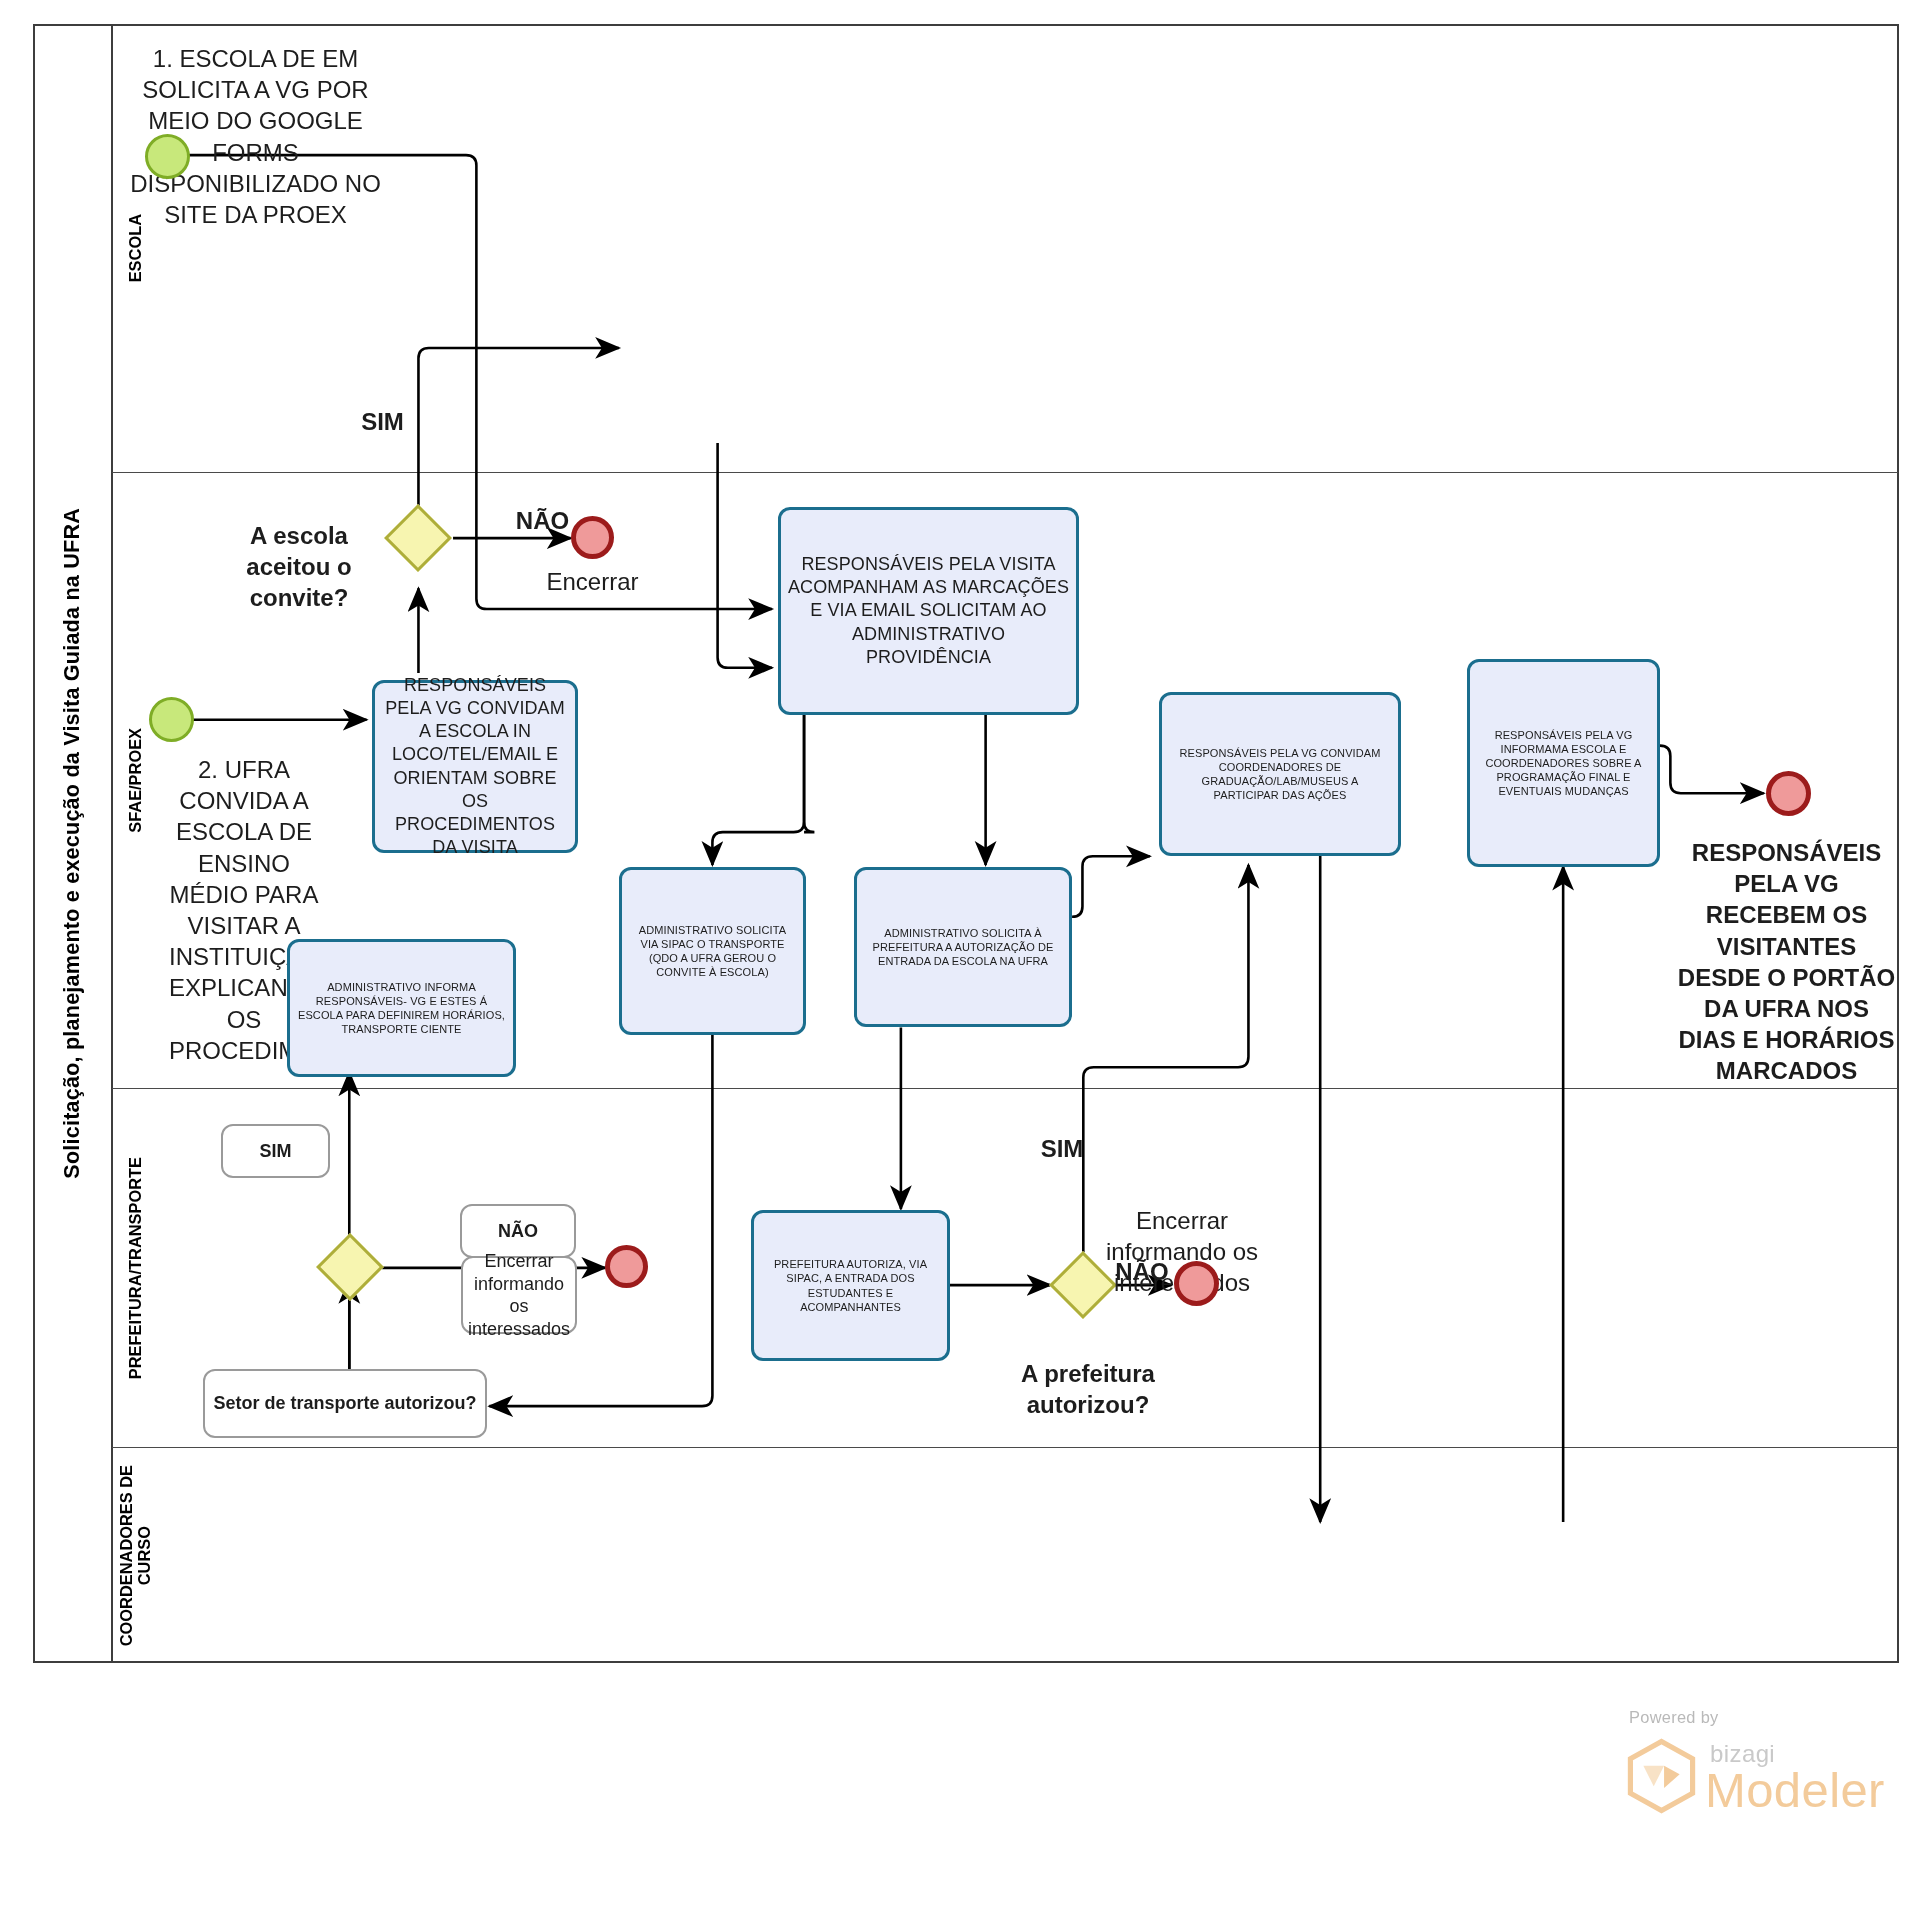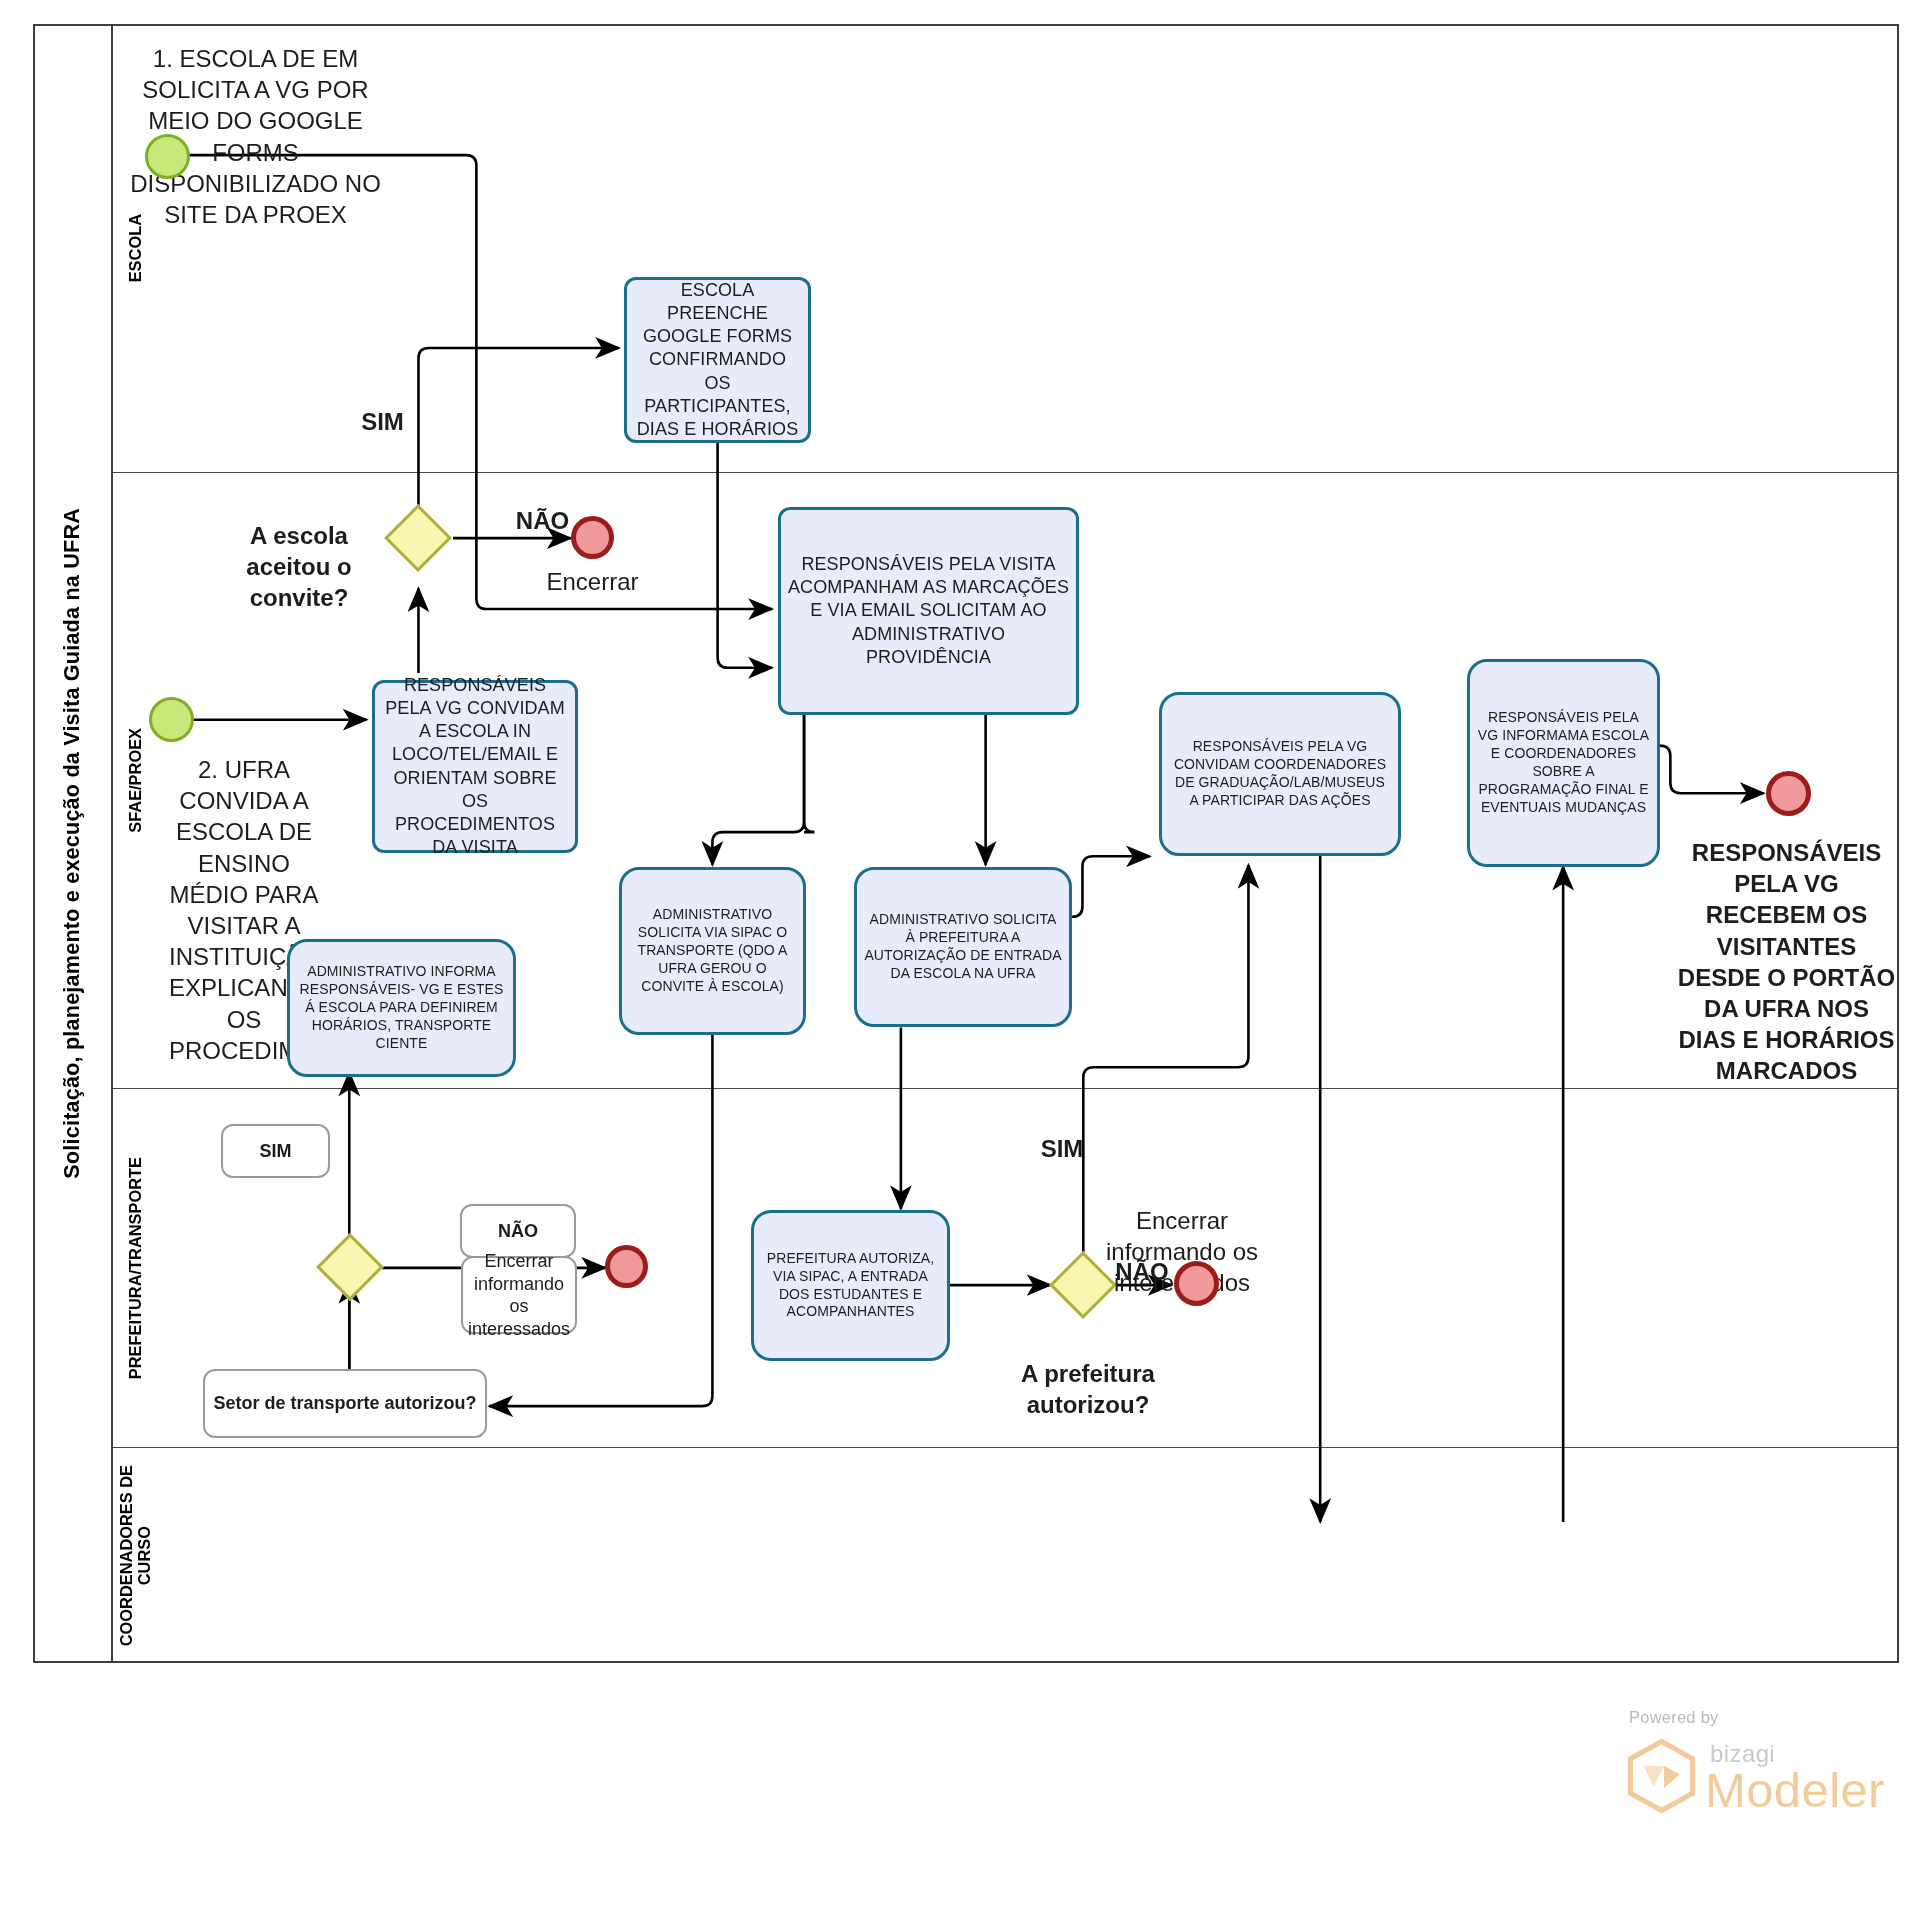--- a/index.html
+++ b/index.html
@@ -87,21 +87,21 @@
     display: flex;
     align-items: center;
     justify-content: center;
     text-align: center;
     padding: 5.2px 7px;
     font-size: 18px;
     line-height: 1.28;
     color: #1d1d1d;
     letter-spacing: 0.1px;
   }
-  .task.small { font-size: 14px; border-radius: 20px; }
+  .task.small { font-size: 11px; }
   
   .start-event {
     position: absolute;
     border-radius: 50%;
     background: #c8e87b;
     border: 3.5px solid #7fad26;
     box-sizing: border-box;
   }
   .end-event {
     position: absolute;
@@ -255,21 +255,20 @@
 
       <path d="M1808,1760 L1808,1002" marker-end="url(#arrow)"></path>
 
       <path d="M1920,862 Q1932,862 1932,874 L1932,905 Q1932,917 1944,917 L2040,917" marker-end="url(#arrow)"></path>
     </g>
   </svg>
 
   <div class="lbl" style="left:117px; top:43px; width:277px;">1. ESCOLA DE EM SOLICITA A VG POR MEIO DO GOOGLE FORMS DISPONIBILIZADO NO SITE DA PROEX</div>
   <div class="start-event" style="left:145px; top:134px; width:45px; height:45px;"></div>
 
-  <div class="task" style="left:624px; top:277px; width:187px; height:166px;">ESCOLA PREENCHE GOOGLE FORMS CONFIRMANDO OS PARTICIPANTES, DIAS E HORÁRIOS</div>
 
   <div class="lbl bold" style="left:355px; top:406px; width:55px;">SIM</div>
 
   <div class="lbl bold left" style="left:208px; top:520px; width:182px; text-align:center;">A escola aceitou o convite?</div>
   <div class="gateway" style="left:394px; top:514px; width:48px; height:48px;"></div>
 
   <div class="lbl bold" style="left:514px; top:505px; width:57px;">NÃO</div>
   <div class="end-event" style="left:571px; top:516px; width:43px; height:43px;"></div>
   <div class="lbl" style="left:545px; top:566px; width:95px;">Encerrar</div>
 

